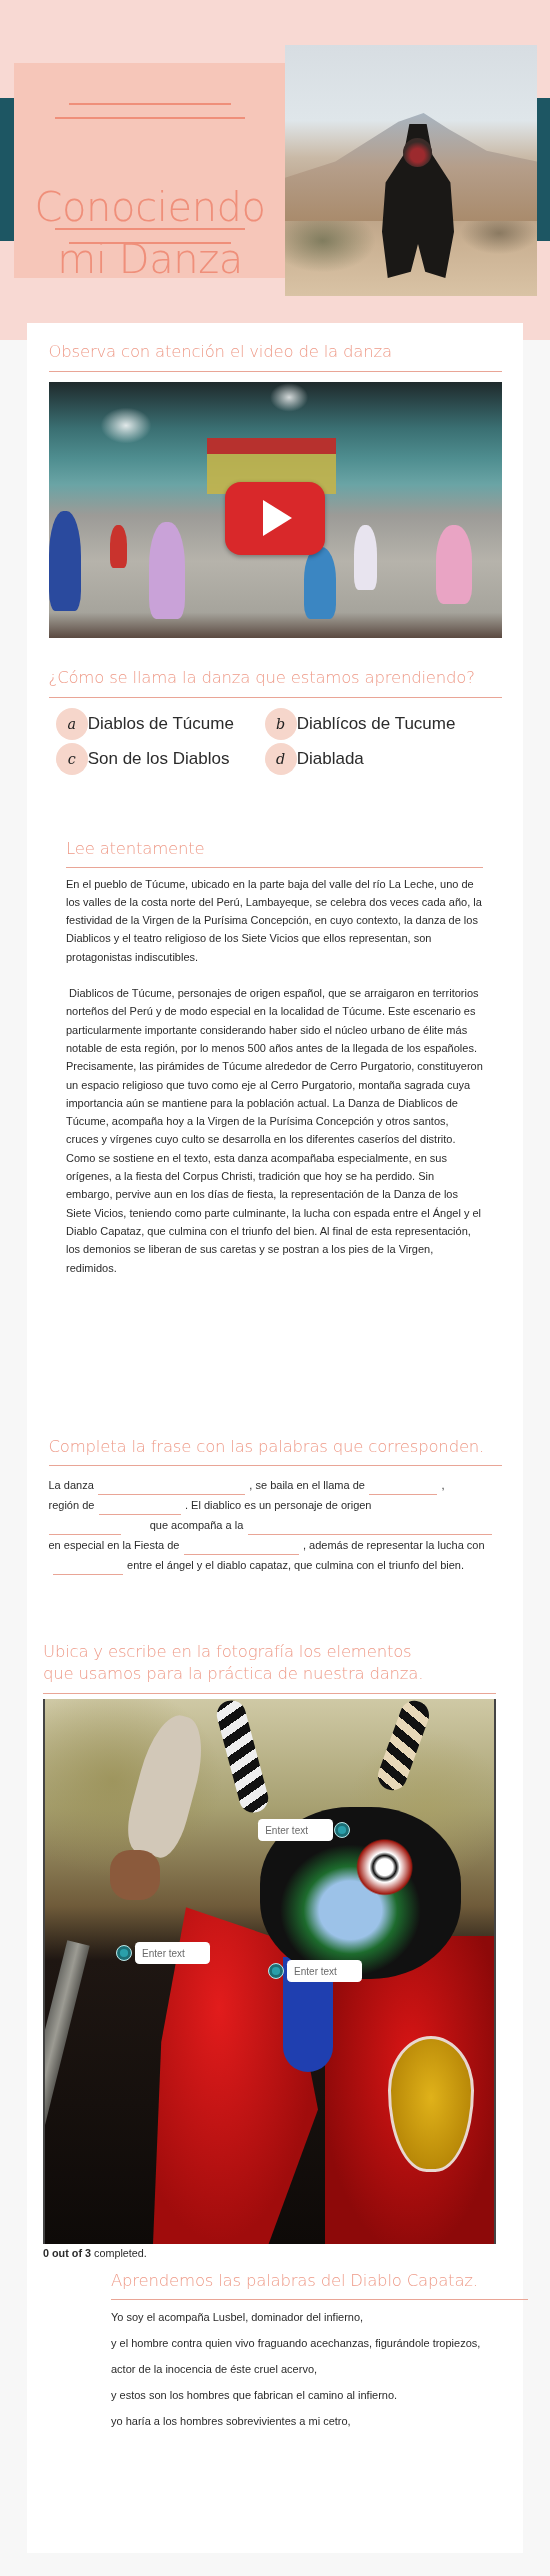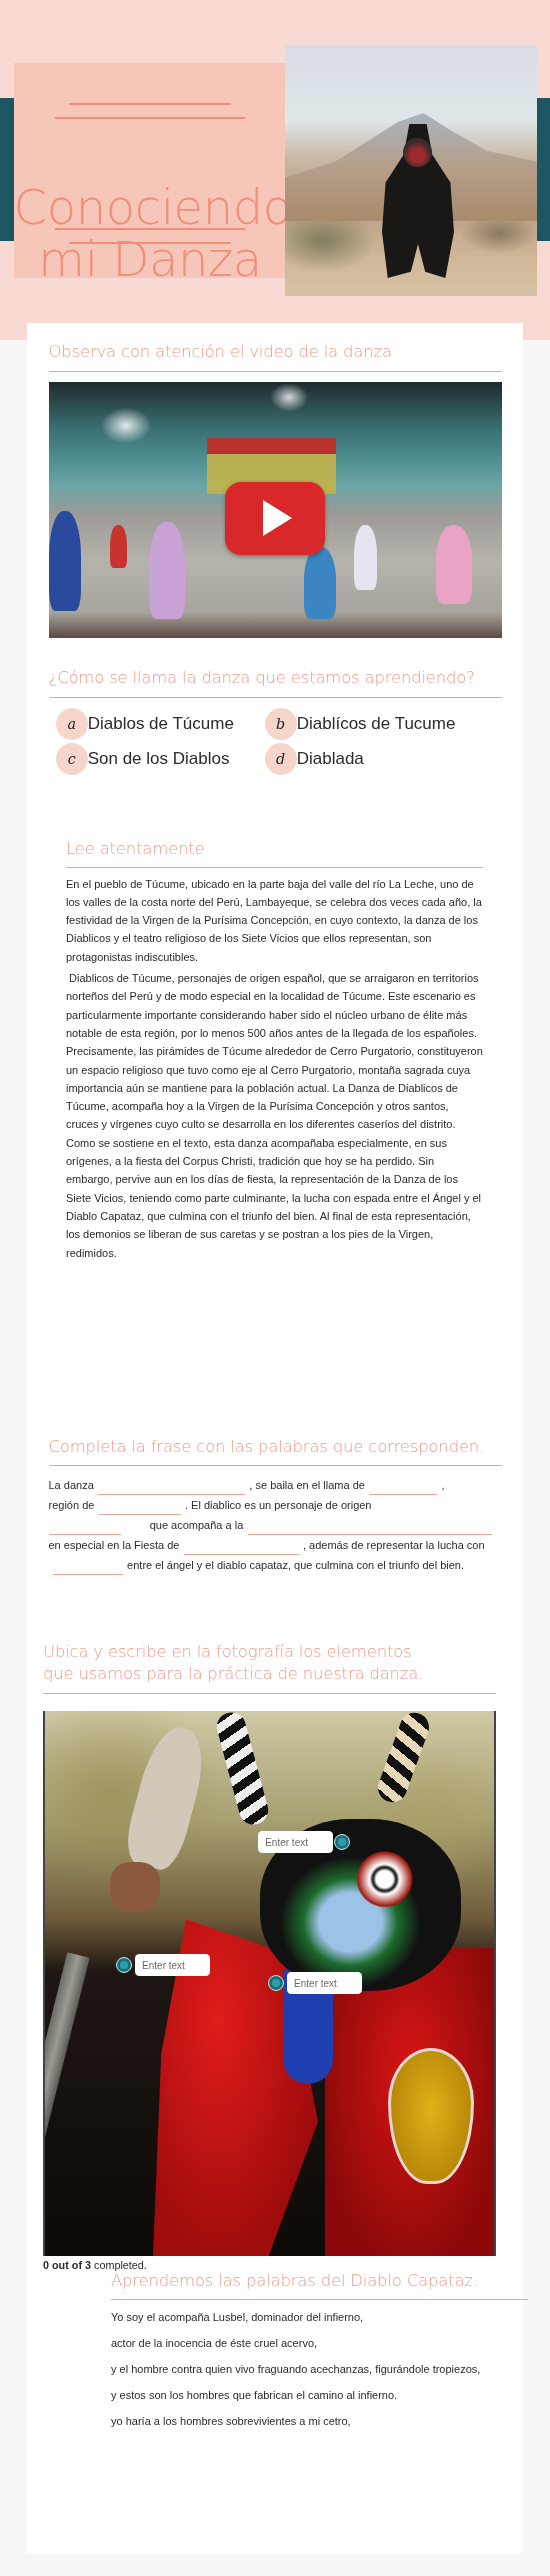--- a/index.html
+++ b/index.html
@@ -4,21 +4,21 @@
 <style>
   * { box-sizing: border-box; margin: 0; padding: 0; }
   html, body { width: 551px; background: #f7f7f7; }
   body { font-family: "Liberation Sans", sans-serif; color: #2b2b2b; position: relative; height: 2576px; overflow: hidden; }
 
   
   .header { position: absolute; left: 0; top: 0; width: 551px; height: 340px; background: #f8d9d3; }
   .teal-band { position: absolute; left: 0; top: 98px; width: 551px; height: 143px; background: #1d5663; }
   .title-box { position: absolute; left: 13.6px; top: 63px; width: 273px; height: 215px; background: #f6c6b9; }
   .title-rule { position: absolute; height: 2.2px; background: #ef8f7a; }
-  .title-text { position: absolute; left: 0; top: 118px; width: 273px; text-align: center; font-family: "DejaVu Sans", sans-serif; font-weight: 200; font-size: 48px; line-height: 52px; color: #ef8f7a; letter-spacing: -0.4px; }
+  .title-text { position: absolute; left: 0; top: 118px; width: 273px; text-align: center; font-family: "DejaVu Sans", sans-serif; font-weight: 200; font-size: 40px; line-height: 52px; color: #ef8f7a; letter-spacing: -0.4px; }
   .hero-photo { position: absolute; left: 285px; top: 45px; width: 252px; height: 251px; overflow: hidden;
      background:
        radial-gradient(ellipse 30% 18% at 15% 78%, rgba(80,90,60,.6), transparent 70%),
        radial-gradient(ellipse 22% 12% at 85% 75%, rgba(90,80,60,.55), transparent 70%),
        linear-gradient(180deg, #d7dde2 0%, #dfe6ea 30%, #c9b9a6 45%, #b59c82 62%, #cbb294 80%, #d9c3a5 100%); }
   .hero-mountain { position: absolute; left: 0; top: 68px; width: 252px; height: 108px;
      background: linear-gradient(180deg, #a8b4c0 0%, #b59e8a 50%, #a98b6c 100%);
      clip-path: polygon(0% 100%, 0% 60%, 20% 45%, 45% 8%, 55% 0%, 65% 15%, 80% 35%, 100% 45%, 100% 100%); }
   .hero-figure { position: absolute; left: 97px; top: 79px; width: 72px; height: 154px; background: #1a1816;
      clip-path: polygon(38% 0%, 62% 0%, 70% 20%, 95% 38%, 100% 70%, 88% 100%, 60% 96%, 50% 78%, 40% 96%, 8% 100%, 0% 70%, 5% 38%, 30% 20%); }
@@ -45,30 +45,30 @@
   
   .sec-quiz { position: absolute; left: 21.5px; top: 344px; width: 453px; }
   .quiz-grid { margin-top: 10px; display: grid; grid-template-columns: 209px 209px; row-gap: 3.6px; padding-left: 7.2px; }
   .quiz-option { display: flex; align-items: center; height: 32px; cursor: pointer; }
   .opt-letter { width: 32px; height: 32px; border-radius: 50%; background: #f6d6cb; display: flex; align-items: center; justify-content: center; font-family: "DejaVu Serif", serif; font-style: italic; font-size: 14.3px; color: #222; }
   .opt-label { margin-left: 0; font-size: 17px; color: #2b2b2b; }
 
   
   .sec-read { position: absolute; left: 39px; top: 515px; width: 417px; }
   .read-body { margin-top: 7.2px; font-size: 11px; line-height: 18.3px; color: #2b2b2b; }
-  .read-body p + p { margin-top: 3px; }
+  .read-body p + p { margin-top: 18px; }
 
   
   .sec-fill { position: absolute; left: 21.5px; top: 1113px; width: 453px; }
   .fill-body { margin-top: 10px; font-size: 11px; line-height: 20px; color: #2b2b2b; }
   .blank { display: inline-block; height: 16px; border: none; border-bottom: 0.7px solid #e9a596; background: transparent; vertical-align: bottom; margin: 0 4.3px; font-size: 10px; font-family: "Liberation Sans", sans-serif; }
 
   
   .sec-label { position: absolute; left: 16px; top: 1318px; width: 453px; }
-  .label-photo { position: relative; margin-top: 18px; width: 453px; height: 545px; overflow: hidden; border-left: 2.2px solid #444; border-right: 2.2px solid #444;
+  .label-photo { position: relative; margin-top: 6px; width: 453px; height: 545px; overflow: hidden; border-left: 2.2px solid #444; border-right: 2.2px solid #444;
      background:
        radial-gradient(ellipse 35% 25% at 15% 15%, rgba(150,140,80,.7), transparent 70%),
        radial-gradient(ellipse 25% 20% at 85% 20%, rgba(170,160,100,.6), transparent 70%),
        linear-gradient(180deg, #cfc9a5 0%, #a7a071 20%, #6f5b3a 38%, #1e1612 48%, #0e0a08 100%); }
   .lp-redcloth { position: absolute; left: 108px; top: 208px; width: 165px; height: 337px; background: radial-gradient(ellipse at 40% 30%, #e21c1c, #a00c0c 70%); clip-path: polygon(20% 0%, 80% 10%, 100% 60%, 70% 100%, 0% 100%, 5% 40%); }
   .lp-redcloth2 { position: absolute; left: 280px; top: 237px; width: 172px; height: 308px; background: radial-gradient(ellipse at 50% 40%, #d81515, #8d0909 75%); }
   .lp-heart { position: absolute; left: 343px; top: 337px; width: 86px; height: 136px; background: radial-gradient(ellipse at 50% 45%, #e0b21a, #b98908 70%); border: 3.6px solid #e8d7d0; border-radius: 50% 50% 45% 45% / 40% 40% 60% 60%; }
   .lp-blue { position: absolute; left: 238px; top: 258px; width: 50px; height: 115px; background: #1f3fb0; border-radius: 0 0 29px 29px; }
   .lp-sword { position: absolute; left: 21.5px; top: 244px; width: 23px; height: 308px; background: linear-gradient(90deg, #6b6b66, #9c9b93, #5a5954); transform: rotate(14deg); transform-origin: top center; }
   .lp-paddle { position: absolute; left: 93px; top: 14.3px; width: 57px; height: 143px; background: #d2c8b8; border-radius: 45% 45% 30% 30%; transform: rotate(15deg); }
@@ -209,20 +209,20 @@
     <div class="progress">
       <b>0 out of 3</b><span style="white-space:pre;"> completed.</span>
     </div>
   </section>
 
   <section class="sec-capataz">
     <h2 class="section-title">Aprendemos las palabras del Diablo Capataz.</h2>
     <div class="section-rule" style="margin-top:7.2px;"></div>
     <div class="poem">
       <p>Yo soy el acompaña Lusbel, dominador del infierno,</p>
+      <p>y el hombre contra quien vivo fraguando acechanzas, figurándole tropiezos,</p>
       <p>actor de la inocencia de éste cruel acervo,</p>
-      <p>y el hombre contra quien vivo fraguando acechanzas, figurándole tropiezos,</p>
       <p>y estos son los hombres que fabrican el camino al infierno.</p>
       <p>yo haría a los hombres sobrevivientes a mi cetro,</p>
     </div>
   </section>
 </div>
 
 
 </body></html>

